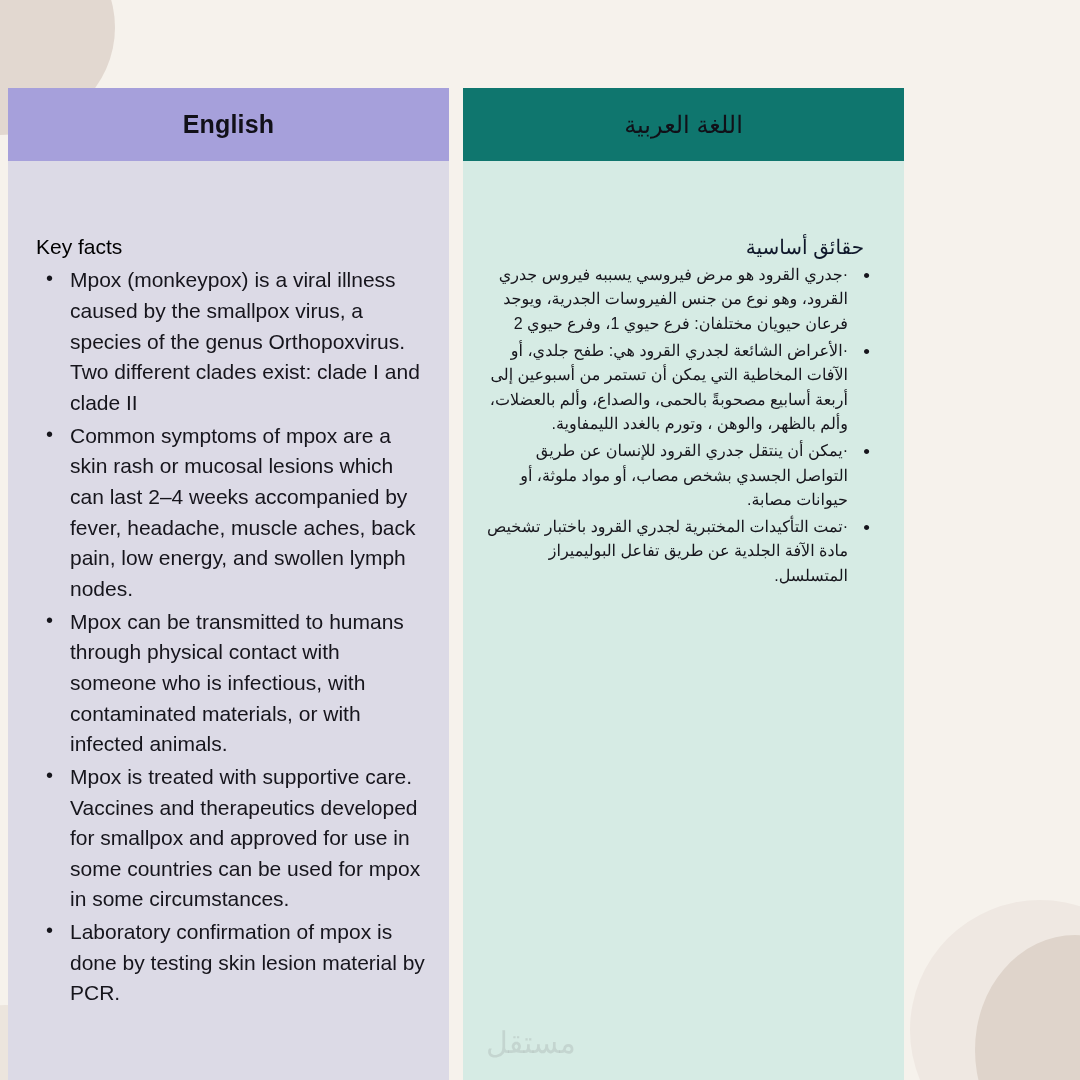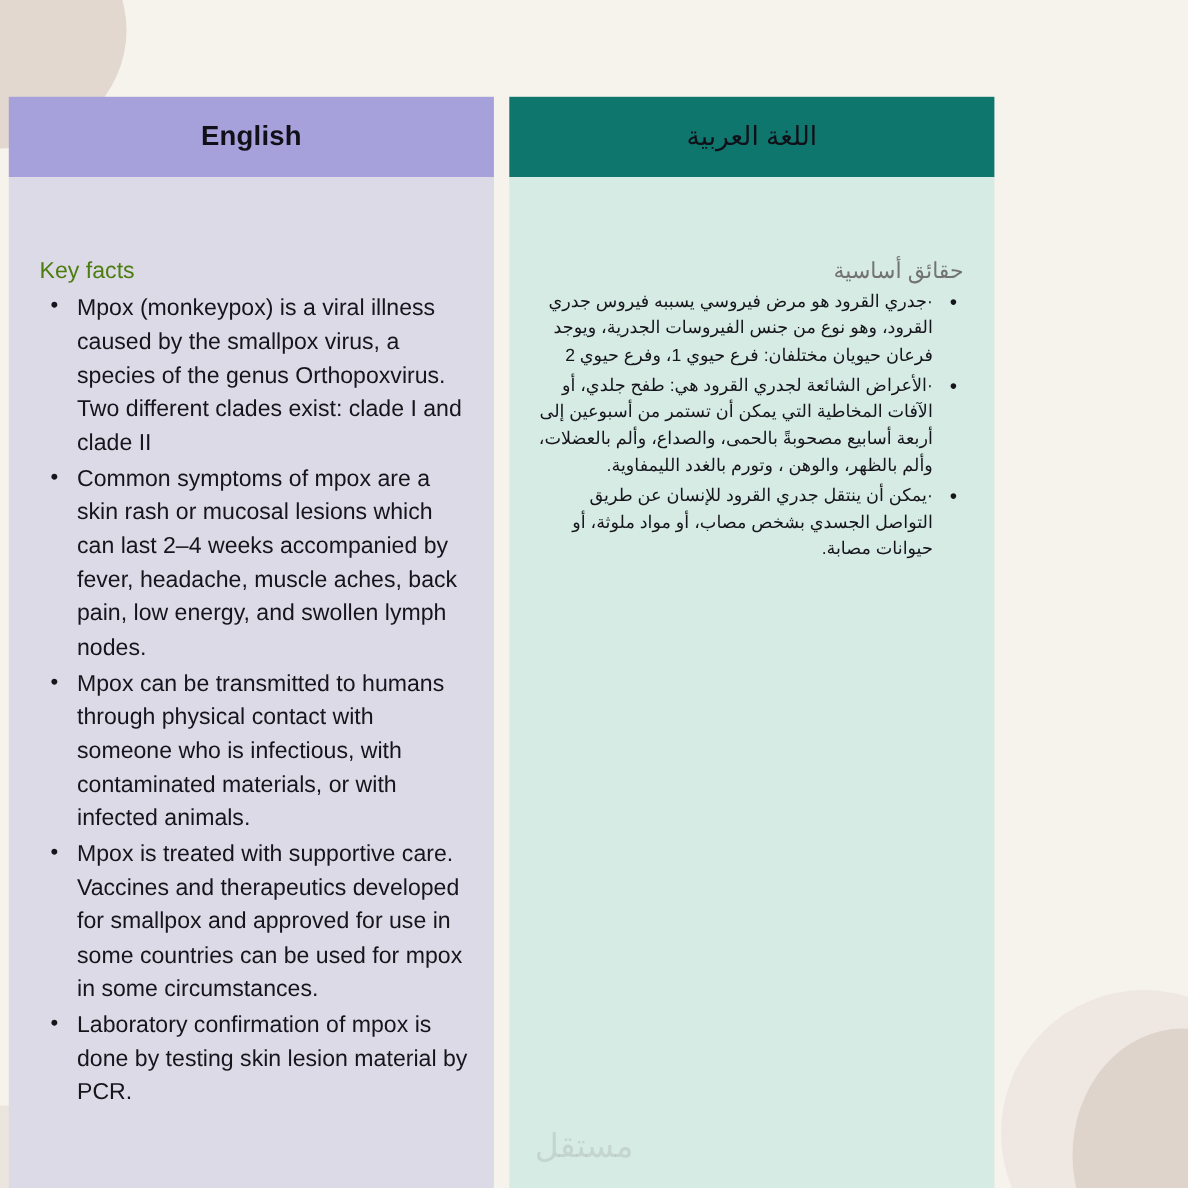--- a/index.html
+++ b/index.html
@@ -97,21 +97,21 @@
     flex: 1 1 auto;
     padding: 72px 22px 30px 22px;
     box-sizing: border-box;
   }
   #col-en .col-body { background: #DCDAE6; }
   #col-ar .col-body { background: #D6EBE4; }
 
   
   .facts-title {
     font-size: 21px;
-    color: #4d7c0f;
+    color: #000000;
     margin: 0 0 4px 6px;
     line-height: 1.35;
   }
   ul.facts {
     margin: 0;
     padding: 0 0 0 38px;
     list-style: none;
   }
   ul.facts > li {
     font-size: 21px;
@@ -130,22 +130,22 @@
     color: #16151c;
   }
 
   
   .ar-wrap {
     direction: rtl;
     text-align: right;
   }
   .facts-title-ar {
     font-size: 20px;
-    color: #737373;
-    margin: 0 6px 2px 0;
+    color: #0f172a;
+    margin: 0 18px 2px 0;
     line-height: 1.4;
   }
   ul.facts-ar {
     margin: 0;
     padding: 0 34px 0 0;
     list-style: none;
   }
   ul.facts-ar > li {
     font-size: 16px;
     line-height: 1.52;
@@ -216,20 +216,21 @@
   <div class="column" id="col-ar">
     <div class="col-header">
       <div class="htext">اللغة العربية</div>
     </div>
     <div class="col-body ar-wrap">
       <div class="facts-title-ar">حقائق أساسية</div>
       <ul class="facts-ar">
         <li>·جدري القرود هو مرض فيروسي يسببه فيروس جدري القرود، وهو نوع من جنس الفيروسات الجدرية، ويوجد فرعان حيويان مختلفان: فرع حيوي 1، وفرع حيوي 2</li>
         <li>·الأعراض الشائعة لجدري القرود هي: طفح جلدي، أو الآفات المخاطية التي يمكن أن تستمر من أسبوعين إلى أربعة أسابيع مصحوبةً بالحمى، والصداع، وألم بالعضلات، وألم بالظهر، والوهن ، وتورم بالغدد الليمفاوية.</li>
         <li>·يمكن أن ينتقل جدري القرود للإنسان عن طريق التواصل الجسدي بشخص مصاب، أو مواد ملوثة، أو حيوانات مصابة.</li>
+        <li>·تمت التأكيدات المختبرية لجدري القرود باختبار تشخيص مادة الآفة الجلدية عن طريق تفاعل البوليميراز المتسلسل.</li>
       </ul>
     </div>
   </div>
 
 </div>
 
 <div id="watermark">
   <div class="wm-ar">مستقل</div>
 </div>
 

